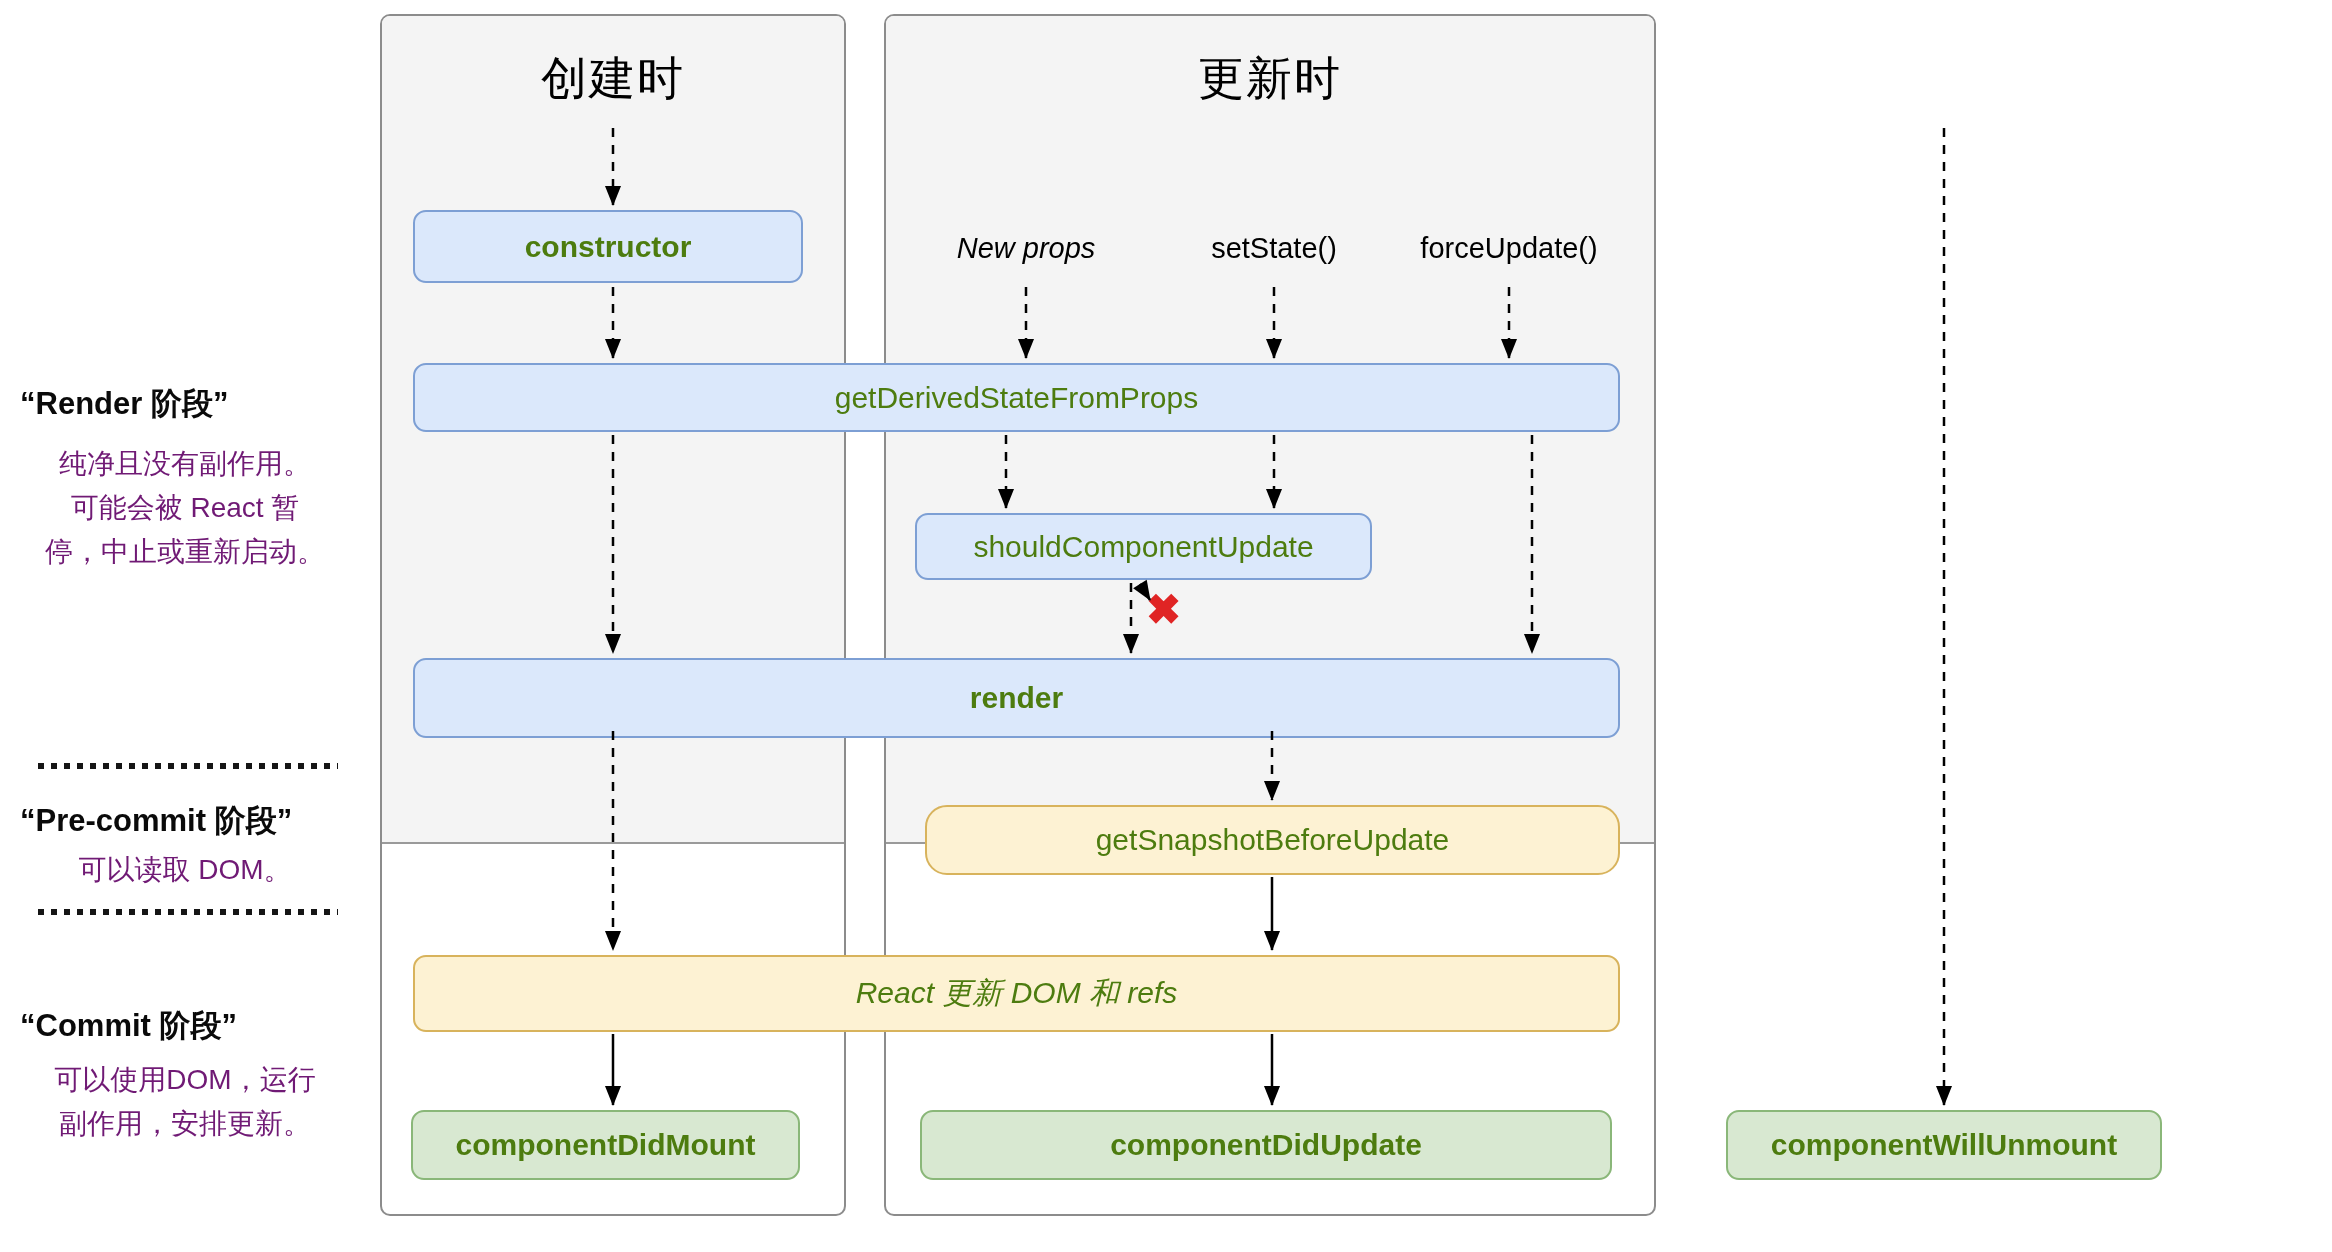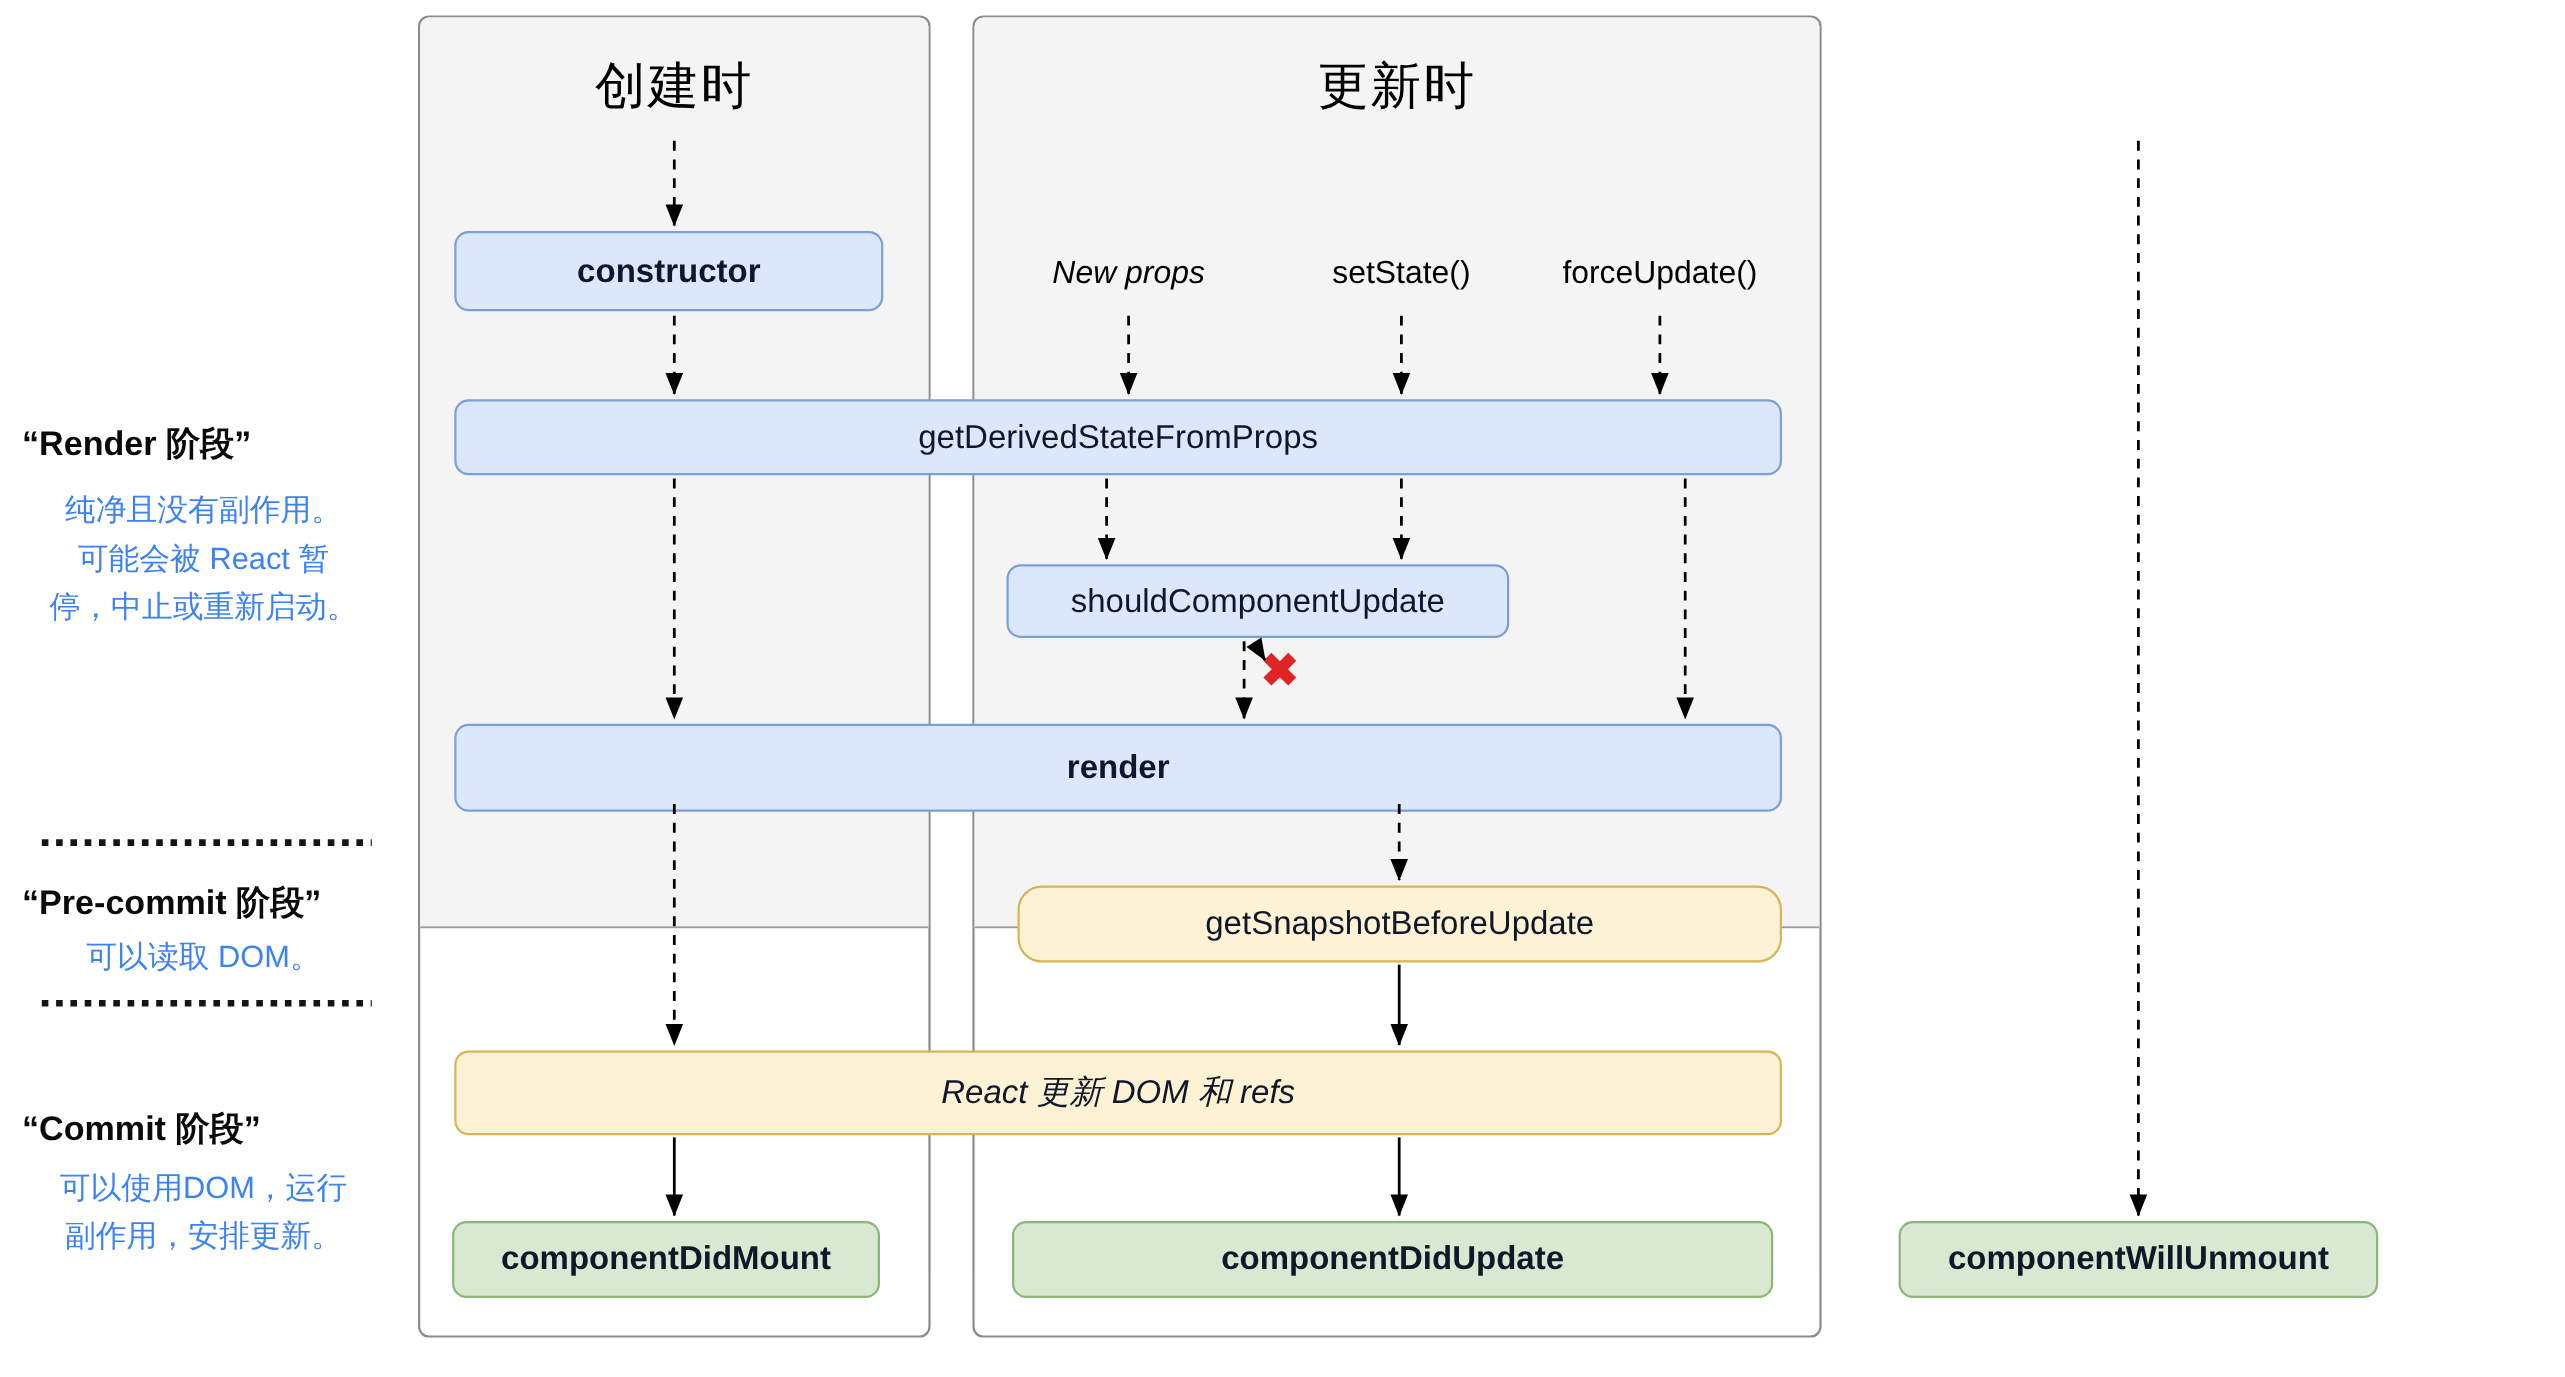--- a/index.html
+++ b/index.html
@@ -10,33 +10,33 @@
   
   .col{position:absolute;top:14px;height:1202px;background:#ffffff;
        border:2px solid #8c8c8c;border-radius:10px;box-sizing:border-box;padding-left:28px;}
   .shade{position:absolute;left:0;right:0;top:0;height:826px;background:#f4f4f4;
          border-bottom:2px solid #9a9a9a;border-radius:8px 8px 0 0;}
   .col-title{position:absolute;top:32px;left:0;right:0;text-align:center;
              font-size:46px;font-weight:500;letter-spacing:2px;color:#000;}
   
   .node{position:absolute;box-sizing:border-box;border:2px solid;border-radius:13px;
         display:flex;align-items:center;justify-content:center;
-        font-size:30px;color:#0f172a;text-align:center;}
+        font-size:30px;color:#4d7c0f;text-align:center;}
   .blue  {background:#dbe8fb;border-color:#7d9fd4;}
   .yellow{background:#fdf2d3;border-color:#d8b35c;}
   .green {background:#d8e8d1;border-color:#8ab779;}
   .bold{font-weight:700;}
   .ital{font-style:italic;}
   
   .trigger{position:absolute;font-size:29px;text-align:center;color:#000;}
   
   .phase-title{position:absolute;width:330px;left:20px;
                font-size:31px;font-weight:600;color:#0a0a0a;}
   .phase-desc{position:absolute;width:330px;left:20px;text-align:center;
-              font-size:28px;line-height:44px;color:#3b82f6;}
+              font-size:28px;line-height:44px;color:#701a75;}
   
   .x-icon{position:absolute;left:1146px;top:589px;font-size:42px;line-height:1;
           font-weight:700;color:#e02424;}
   
   #arrows{position:absolute;left:0;top:0;pointer-events:none;}
   #arrows line{stroke:#000;stroke-width:2.5;}
   #arrows line.dash{stroke-dasharray:9 8;}
   #arrows line.dash2{stroke-dasharray:7 6;}
   #arrows line.divider{stroke:#151515;stroke-width:6;stroke-dasharray:6 7;}
 </style>

